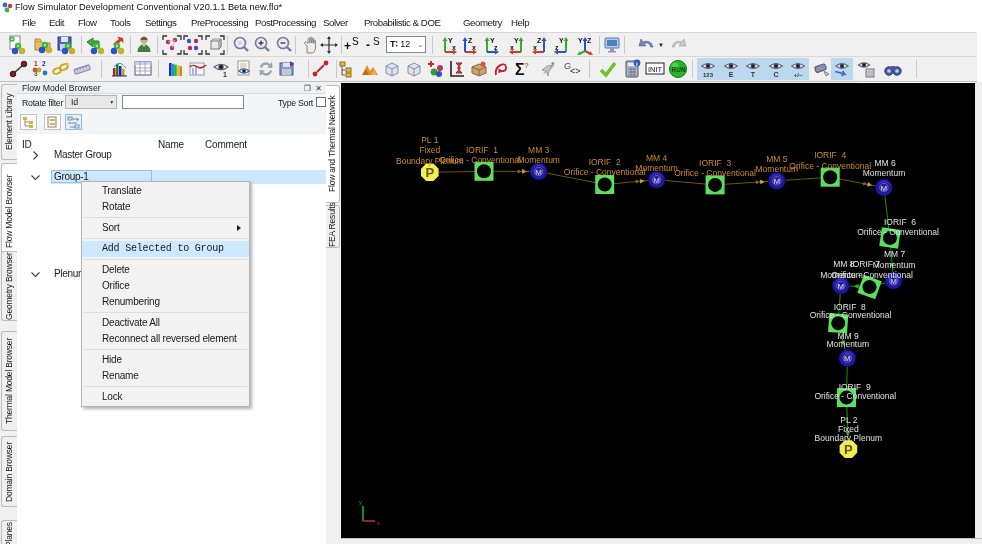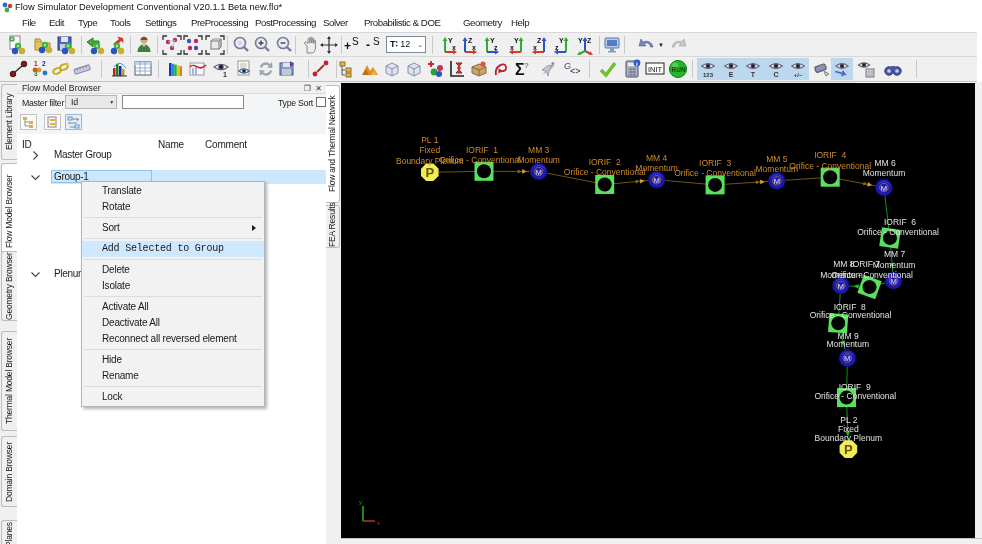--- a/index.html
+++ b/index.html
@@ -38,21 +38,21 @@
 .trow { position:absolute; left:0; width:309px; height:14px; font-size:10px; letter-spacing:-0.3px; color:#1a1a1a; line-height:14px; }
 #rtabcol { left:326px; top:0; width:15px; height:462px; background:#f0f0f0; }
 .rtab { position:absolute; left:0; width:14px; background:#f0f0f0;
   border:1px solid #bdbdbd; border-right:none; border-radius:3px 0 0 3px;
   writing-mode:vertical-rl; transform:rotate(180deg);
   font-size:8.5px; letter-spacing:-0.2px; color:#1a1a1a; text-align:center; line-height:12px; white-space:nowrap; }
 .rtab.sel { background:#fff; }
 #canvas { left:341px; top:1px; width:634px; height:455px; background:#000; }
 #rstrip { left:975px; top:0; width:7px; height:462px; background:#f0f0f0; }
 #bstrip { left:341px; top:456px; width:641px; height:6px; background:#f0f0f0; border-top:1px solid #c6c6c6; }
-#ctxmenu { left:81px; top:181px; width:184px; background:#f2f2f2;
+#ctxmenu { left:81px; top:181px; width:169px; background:#f2f2f2;
   border:1px solid #b5b5b5; box-shadow:2px 2px 3px rgba(0,0,0,0.3);
   font-size:10px; letter-spacing:-0.2px; color:#1a1a1a; }
 .mi { height:16px; line-height:16px; padding-left:20px; position:relative; white-space:nowrap; }
 .mi.hl { background:#cde8ff;font-family:Liberation Mono, monospace; }
 .msep { height:5px; position:relative; }
 .msep:after { content:""; position:absolute; left:2px; right:2px; top:2px; height:1px; background:#dcdcdc; }
 .marrow { position:absolute; right:8px; top:4.5px; width:0; height:0;
   border-left:4px solid #1a1a1a; border-top:3.5px solid transparent; border-bottom:3.5px solid transparent; }
 </style>
 </head>
@@ -62,21 +62,21 @@
     <svg width="11" height="11" viewBox="0 0 11 11" style="position:absolute;left:2px;top:2px">
         <circle cx="3" cy="3" r="2.4" fill="#2a6fd0"></circle>
         <circle cx="8" cy="4" r="2.2" fill="#d03a2a"></circle>
         <circle cx="5" cy="8" r="2.4" fill="#3fae49"></circle>
       </svg>
     <div class="abs" id="titletext">Flow Simulator Development Conventional V20.1.1 Beta new.flo*</div>
   </div>
   <div class="abs" id="menubar">
     <span class="menuitem" style="left:6px">File</span>
     <span class="menuitem" style="left:33px">Edit</span>
-    <span class="menuitem" style="left:62px">Type</span>
+    <span class="menuitem" style="left:62px">Flow</span>
     <span class="menuitem" style="left:94px">Tools</span>
     <span class="menuitem" style="left:129px">Settings</span>
     <span class="menuitem" style="left:175px">PreProcessing</span>
     <span class="menuitem" style="left:239px">PostProcessing</span>
     <span class="menuitem" style="left:307px">Solver</span>
     <span class="menuitem" style="left:348px">Probabilistic &amp; DOE</span>
     <span class="menuitem" style="left:447px">Geometry</span>
     <span class="menuitem" style="left:495px">Help</span>
   </div>
   <div class="abs" id="toolbar1">
@@ -614,21 +614,21 @@
       <div class="vtab" style="top:249px; height:100px">Thermal Model Browser</div>
       <div class="vtab" style="top:354px; height:71px">Domain Browser</div>
       <div class="vtab" style="top:438px; height:30px">Planes</div>
     </div>
     <div class="abs" id="panel">
       <div id="phead">Flow Model Browser
         <span style="position:absolute; right:15px; top:1px; font-size:8px; color:#333">❐</span>
         <span style="position:absolute; right:4px; top:1px; font-size:8px; color:#333">✕</span>
       </div>
       <div id="psearch">
-        <span style="position:absolute; left:5px; top:4px">Master filter</span>
+        <span style="position:absolute; left:5px; top:4px">Rotate filter</span>
         <span style="position:absolute; left:48px; top:1px; width:52px; height:14px; background:#e8e8e8; border:1px solid #b5b5b5; padding-left:5px; line-height:13px">Id<span style="float:right; margin-right:3px; font-size:6px; color:#444">▾</span></span>
         <span style="position:absolute; left:105px; top:1px; width:122px; height:14px; background:#fff; border:1px solid #8a8a8a"></span>
         <span style="position:absolute; left:261px; top:4px">Type Sort</span>
         <span style="position:absolute; left:299px; top:3px; width:10px; height:10px; background:#fff; border:1px solid #707070"></span>
       </div>
       <div id="pbtns">
         <div class="pbtn" style="left:3px">
             <svg width="13" height="13" viewBox="0 0 13 13" style="">
               <rect x="1" y="1" width="4" height="3" fill="#e0b23a"></rect>
               <rect x="7" y="5" width="4" height="3" fill="#e0b23a"></rect>
@@ -810,23 +810,23 @@
   <div class="abs" id="ctxmenu">
     <div style="height:1px"></div>
     <div class="mi">Translate</div>
     <div class="mi">Rotate</div>
     <div class="msep"></div>
     <div class="mi">Sort<span class="marrow"></span></div>
     <div class="msep"></div>
     <div class="mi hl">Add Selected to Group</div>
     <div class="msep"></div>
     <div class="mi">Delete</div>
-    <div class="mi">Isolate</div>
+    <div class="mi">Orifice</div>
+    <div class="mi">Renumbering</div>
     <div class="msep"></div>
-    <div class="mi">Activate All</div>
     <div class="mi">Deactivate All</div>
     <div class="mi">Reconnect all reversed element</div>
     <div class="msep"></div>
     <div class="mi">Hide</div>
     <div class="mi">Rename</div>
     <div class="msep"></div>
     <div class="mi">Lock</div>
     <div style="height:1px"></div>
   </div>
 </div>

